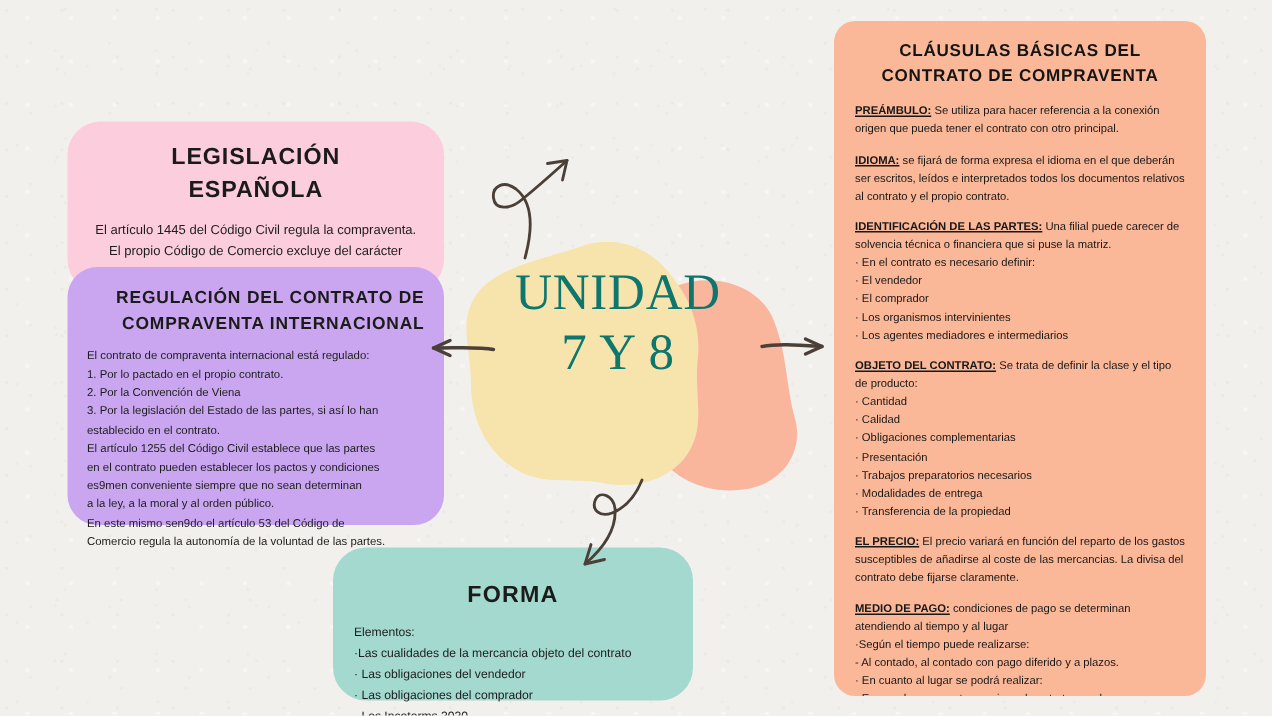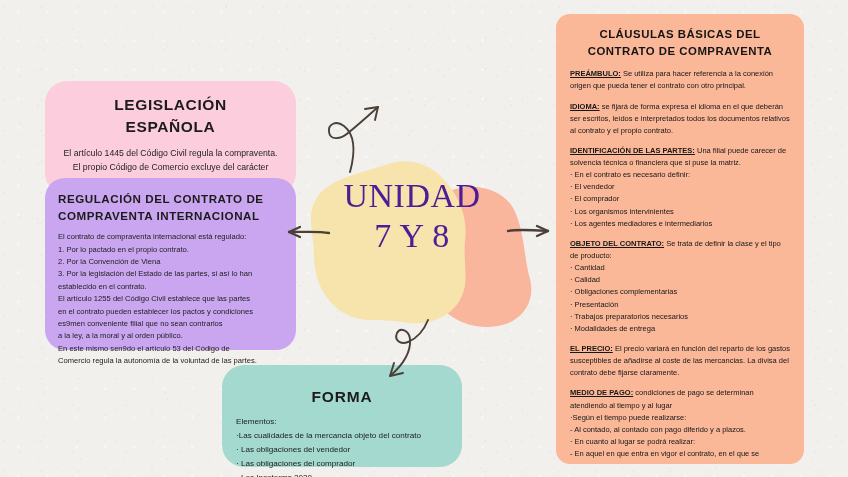--- a/index.html
+++ b/index.html
@@ -69,21 +69,21 @@
     left: 45px; top: 178px;
     width: 251px; height: 172px;
     background: #c9a6ef;
     border-radius: 20px;
     padding: 12px 13px 10px;
   }
   #card-regulacion .card-title {
     font-size: 11.6px;
     font-weight: 700;
     letter-spacing: .55px;
-    text-align: left;
+    text-align: right;
     line-height: 1.48;
     color: #1b1b1b;
   }
   #card-regulacion .card-body {
     margin-top: 7px;
     font-size: 7.6px;
     line-height: 1.63;
     text-align: left;
     color: #1c1c1c;
   }
@@ -155,21 +155,21 @@
   #central-node svg { display: block; }
   #central-label {
     position: absolute;
     left: 0; top: 18px;
     width: 224px;
     text-align: center;
     font-family: "Liberation Serif", serif;
     font-size: 34px;
     line-height: 1.18;
     letter-spacing: .5px;
-    color: #4c1d95;
+    color: #0f766e;
     z-index: 4;
     pointer-events: none;
   }
 
   
   .connector {
     position: absolute;
     z-index: 3;
     pointer-events: none;
   }
@@ -197,21 +197,21 @@
     <div>COMPRAVENTA INTERNACIONAL</div>
   </div>
   <div class="card-body" id="regulacion-lines">
       <div>El contrato de compraventa internacional está regulado:</div>
       <div>1. Por lo pactado en el propio contrato.</div>
       <div>2. Por la Convención de Viena</div>
       <div>3. Por la legislación del Estado de las partes, si así lo han</div>
       <div>establecido en el contrato.</div>
       <div>El artículo 1255 del Código Civil establece que las partes</div>
       <div>en el contrato pueden establecer los pactos y condiciones</div>
-      <div>es9men conveniente filial que no sean contrarios</div>
+      <div>es9men conveniente siempre que no sean determinan</div>
       <div>a la ley, a la moral y al orden público.</div>
       <div>En este mismo sen9do el artículo 53 del Código de</div>
       <div>Comercio regula la autonomía de la voluntad de las partes.</div>
     </div>
 </div>
 
 <div class="card" id="card-forma">
   <div class="card-title">FORMA</div>
   <div class="card-body" id="forma-lines">
       <div>Elementos:</div>
@@ -246,20 +246,21 @@
       </div>
       <div class="clause">
         <div><span class="lead">OBJETO DEL CONTRATO:</span><span>  Se trata de definir la clase y el tipo de producto:</span></div>
         <ul class="bullets">
           <li>· Cantidad</li>
           <li>· Calidad</li>
           <li>· Obligaciones complementarias</li>
           <li>· Presentación</li>
           <li>· Trabajos preparatorios necesarios</li>
           <li>· Modalidades de entrega</li>
+          <li>· Transferencia de la propiedad</li>
         </ul>
       </div>
       <div class="clause">
         <div><span class="lead">EL PRECIO:</span><span>  El precio variará en función del reparto de los gastos susceptibles de añadirse al coste de las mercancias. La divisa del contrato debe fijarse claramente.</span></div>
       </div>
       <div class="clause">
         <div><span class="lead">MEDIO DE PAGO:</span><span> condiciones de pago se determinan atendiendo al tiempo y al lugar</span></div>
         <ul class="bullets">
           <li>·Según el tiempo puede realizarse:</li>
           <li>- Al contado, al contado con pago diferido y a plazos.</li>

